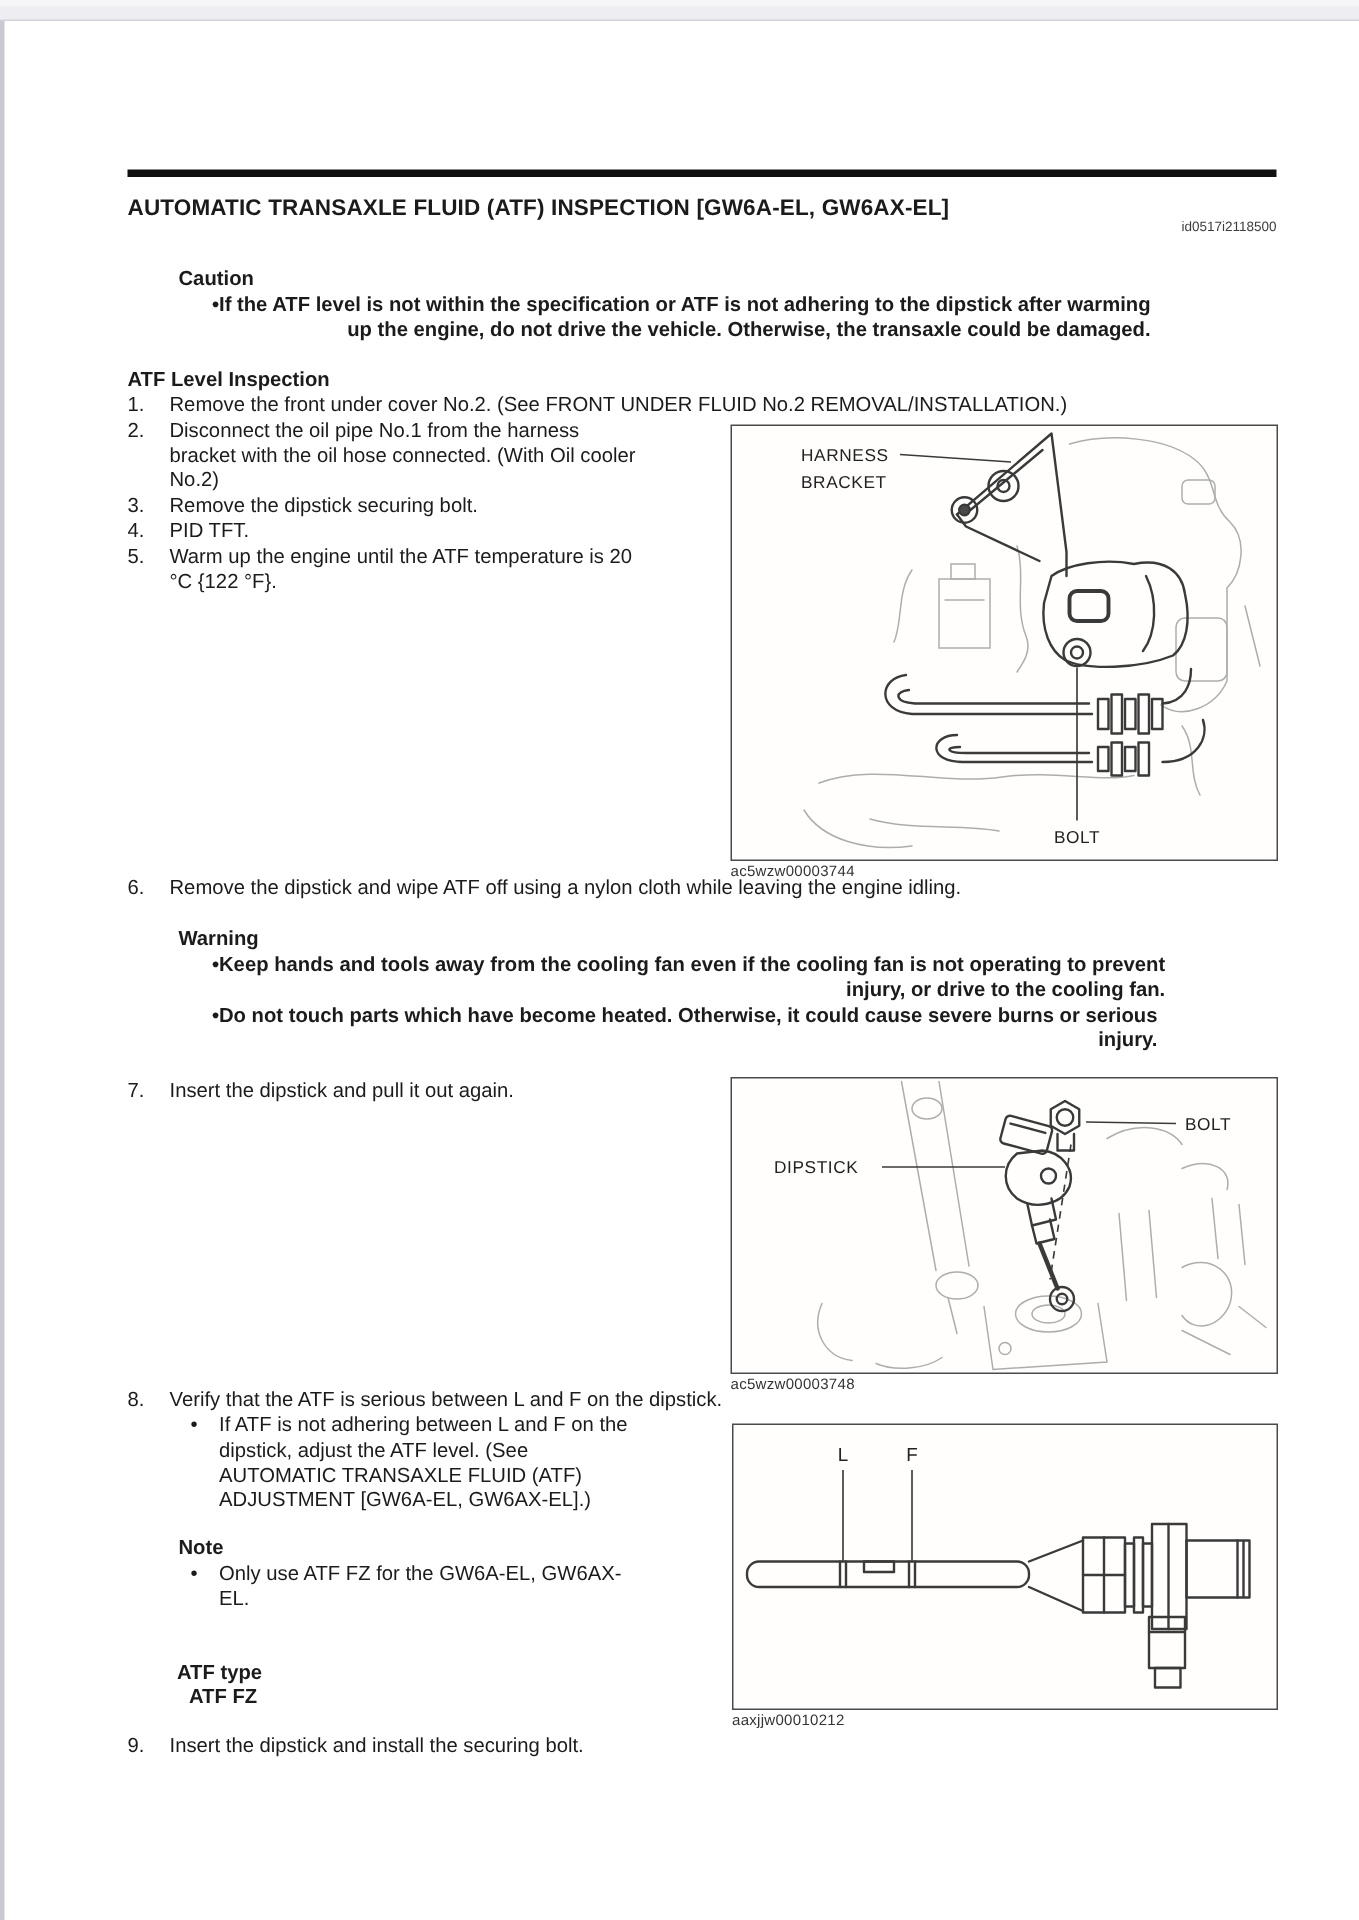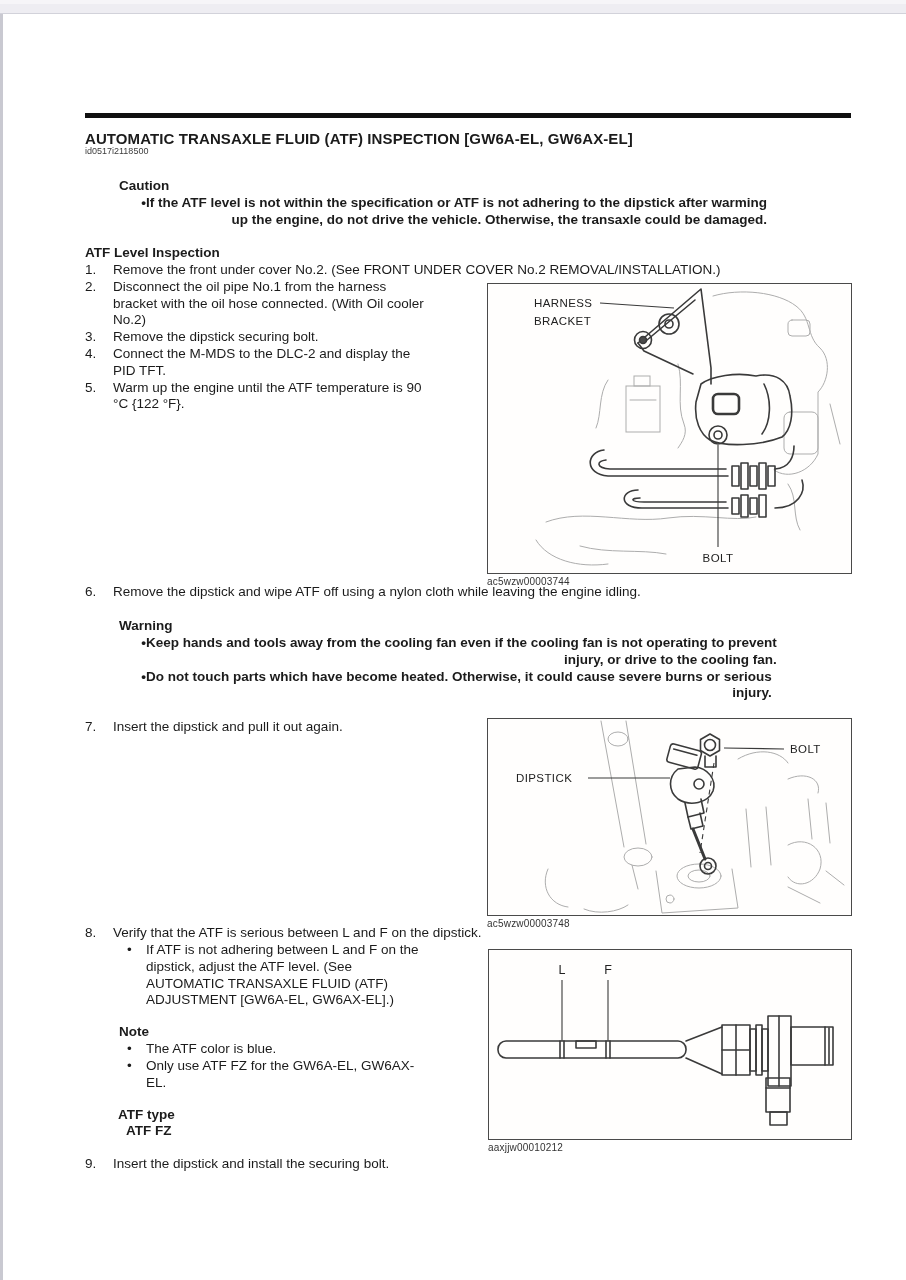--- a/index.html
+++ b/index.html
@@ -4,21 +4,21 @@
 <style>
   html,body{margin:0;padding:0;background:#ffffff;}
   body{width:906px;height:1280px;position:relative;overflow:hidden;
        font-family:"Liberation Sans",sans-serif;color:#1b1b1b;}
   .abs{position:absolute;}
   .topstrip{position:absolute;left:0;top:0;width:906px;height:4px;background:#f6f5f8;}
   .topstrip2{position:absolute;left:0;top:4px;width:906px;height:9px;background:#eeedf2;border-bottom:1px solid #d2d2da;}
   .leftedge{position:absolute;left:0;top:14px;width:3px;height:1266px;background:#c9c9d1;}
   .rule{position:absolute;left:85px;top:113px;width:766px;height:5px;background:#101010;}
   .title{position:absolute;left:85px;top:130px;font-size:15px;font-weight:bold;letter-spacing:0.1px;white-space:nowrap;}
-  .docid{position:absolute;left:85px;top:146px;width:766px;text-align:left;font-size:9px;color:#3c3c3c;}
+  .docid{position:absolute;left:85px;top:146px;width:766px;text-align:right;font-size:9px;color:#3c3c3c;}
   .body-t{font-size:13.5px;line-height:16.8px;}
   .bold{font-weight:bold;text-align:right;}
   .nowrap div{white-space:nowrap;}
   .step{display:flex;}
   .step .num{width:28px;flex:none;}
   .bullet{display:flex;}
   .bullet .marker{width:19px;flex:none;}
   .bullet .marker::before{content:"\2022";}
   .figwrap{position:absolute;}
   .figbox{border:1px solid #4a4a4a;background:#fffefd;}
@@ -52,48 +52,47 @@
       <div>up the engine, do not drive the vehicle. Otherwise, the transaxle could be damaged.</div>
     </div>
   </div>
 
   <div class="abs body-t bold" style="left:85px;top:245px">ATF Level Inspection</div>
 
   <div class="abs body-t nowrap" style="left:85px;top:262px">
     <div class="step">
       <span class="num">1.</span>
       <div class="lines">
-          <div>Remove the front under cover No.2. (See FRONT UNDER COVER No.2 REMOVAL/INSTALLATION.)</div>
+          <div>Remove the front under cover No.2. (See FRONT UNDER FLUID No.2 REMOVAL/INSTALLATION.)</div>
         </div>
     </div>
     <div class="step">
       <span class="num">2.</span>
       <div class="lines">
         <div>Disconnect the oil pipe No.1 from the harness</div>
         <div>bracket with the oil hose connected. (With Oil cooler</div>
         <div>No.2)</div>
       </div>
     </div>
     <div class="step">
       <span class="num">3.</span>
       <div class="lines">
           <div>Remove the dipstick securing bolt.</div>
         </div>
     </div>
     <div class="step">
       <span class="num">4.</span>
       <div class="lines">
-        <div>Connect the M-MDS to the DLC-2 and display the</div>
         <div>PID TFT.</div>
       </div>
     </div>
     <div class="step">
       <span class="num">5.</span>
       <div class="lines">
-        <div>Warm up the engine until the ATF temperature is 90</div>
+        <div>Warm up the engine until the ATF temperature is 20</div>
         <div>°C {122 °F}.</div>
       </div>
     </div>
   </div>
 
   <div class="figwrap" style="left:487px;top:283px;width:324px">
     <div class="figbox" style="width:363px;height:289px">
       <svg width="363" height="289" viewBox="0 0 363 289">
         <g class="faint">
           <path d="M225,12 C252,4 290,8 308,22 C324,34 318,52 332,64 C344,76 340,98 330,108 L330,170 C322,188 300,196 286,186"></path>
@@ -288,26 +287,20 @@
       </svg>
     </div>
     <div class="figcap">aaxjjw00010212</div>
   </div>
 
   <div class="abs body-t bold" style="left:119px;top:1024px">Note</div>
   <div class="abs body-t nowrap" style="left:127px;top:1041px">
     <div class="bullet">
       <span class="marker"></span>
       <div class="lines">
-        <div>The ATF color is blue.</div>
-      </div>
-    </div>
-    <div class="bullet">
-      <span class="marker"></span>
-      <div class="lines">
         <div>Only use ATF FZ for the GW6A-EL, GW6AX-</div>
         <div>EL.</div>
       </div>
     </div>
   </div>
 
   <div class="abs body-t bold" style="left:118px;top:1107px">ATF type</div>
   <div class="abs body-t bold" style="left:126px;top:1123px">ATF FZ</div>
 
   <div class="abs body-t nowrap step" style="left:85px;top:1156px">

